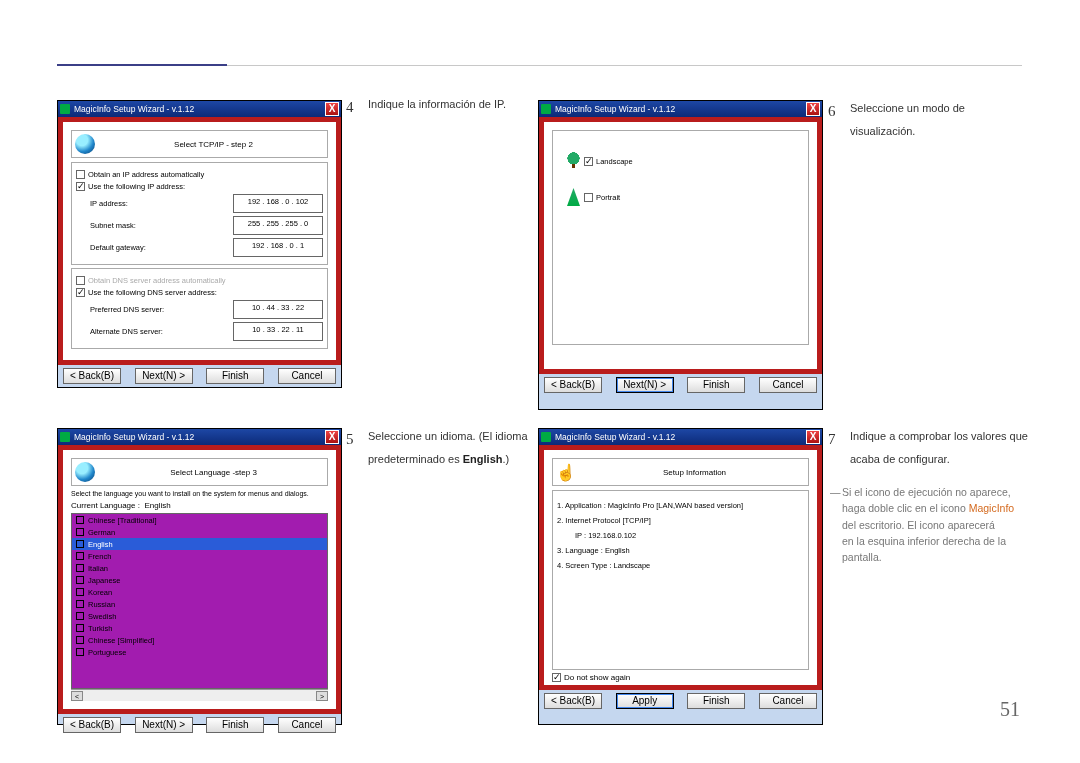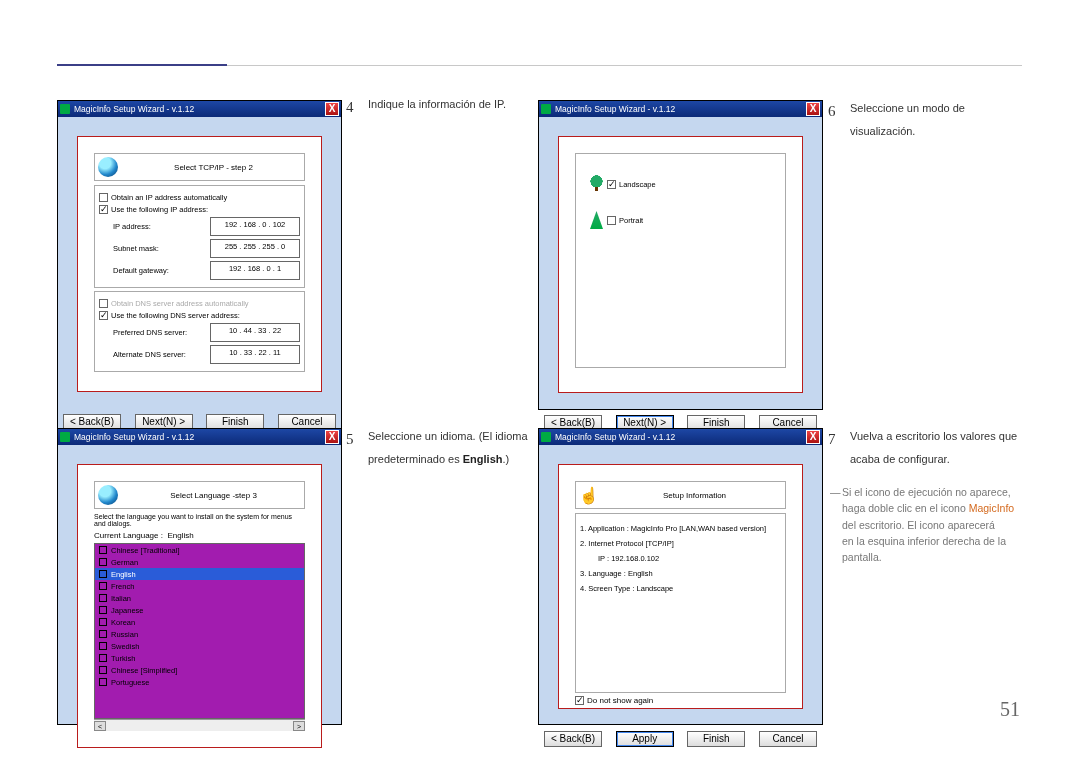--- a/index.html
+++ b/index.html
@@ -7,21 +7,21 @@
   .top-rule{position:absolute;left:57px;top:65px;width:965px;height:1px;background:#c8c8c8}
   .top-rule-accent{position:absolute;left:57px;top:64px;width:170px;height:2px;background:#3b3f87}
   .page-num{position:absolute;right:60px;top:698px;font-size:20px;color:#666;font-family:Georgia,serif}
 
   .wiz{position:absolute;background:#c5d7ef;border:1px solid #000;width:285px}
   .titlebar{height:16px;background:linear-gradient(#1d47a5,#0c2a78);display:flex;align-items:center;padding:0 2px;position:relative}
   .titlebar .logo{width:10px;height:10px;background:#0a4;margin-right:4px;border-radius:1px}
   .titlebar .title{color:#fff;font-size:8.5px;flex:1}
   .close-x{width:14px;height:14px;background:linear-gradient(#e44,#a11);color:#fff;font-size:10px;line-height:12px;text-align:center;border:1px solid #fff;font-weight:bold;position:absolute;right:2px;top:1px}
 
-  .panel{background:#fff;margin:19px;border:1px solid #b91c1c;padding:16px;font-size:8px}
+  .panel{background:#fff;margin:0;border:5px solid #b91c1c;padding:8px;font-size:8px}
   .panelhdr{height:28px;border:1px solid #aaa;display:flex;align-items:center;padding:2px;margin-bottom:4px}
   .panelhdr .ico{width:22px;height:22px;margin-right:6px;display:flex;align-items:center;justify-content:center}
   .panelhdr .t{flex:1;text-align:center;font-size:8px}
   .globe{width:20px;height:20px;border-radius:50%;background:radial-gradient(circle at 35% 30%,#9ef 0 30%,#28c 60%,#036 100%)}
   .monitor{width:20px;height:16px;border:2px solid #68a;background:#cdf}
   .hand{font-size:16px}
 
   .inner{border:1px solid #aaa;padding:4px;margin-bottom:3px;font-size:7.5px}
   .chk{width:9px;height:9px;border:1px solid #666;display:inline-block;vertical-align:middle;margin-right:3px;background:#fff;position:relative}
   .chk.on::after{content:"✓";position:absolute;left:0;top:-2px;font-size:9px}
@@ -258,21 +258,21 @@
     <span class="btn">Cancel</span>
   </div>
 </div>
 
 <div class="caption" style="left:346px;top:96px"><span class="capn">4</span><span>Indique la información de IP.</span></div>
 
 <div class="caption" style="left:346px;top:428px;width:185px"><span class="capn">5</span><span>Seleccione un idioma. (El idioma</span><br><span style="margin-left:22px"><span>predeterminado es </span><b>English</b><span>.)</span></span></div>
 
 <div class="caption" style="left:828px;top:100px"><span class="capn">6</span><span>Seleccione un modo de</span><br><span style="margin-left:22px">visualización.</span></div>
 
-<div class="caption" style="left:828px;top:428px;width:200px"><span class="capn">7</span><span>Vuelva a escritorio los valores que</span><br><span style="margin-left:22px">acaba de configurar.</span></div>
+<div class="caption" style="left:828px;top:428px;width:200px"><span class="capn">7</span><span>Indique a comprobar los valores que</span><br><span style="margin-left:22px">acaba de configurar.</span></div>
 
 <div class="note" style="left:842px;top:484px">
   <span class="tick">―</span>
   <span>Si el icono de ejecución no aparece,</span><br>
   <span>haga doble clic en el icono </span><span class="accent">MagicInfo</span><br>
   <span>del escritorio. El icono aparecerá</span><br>
   <span>en la esquina inferior derecha de la</span><br>
   <span>pantalla.</span>
 </div>
 

